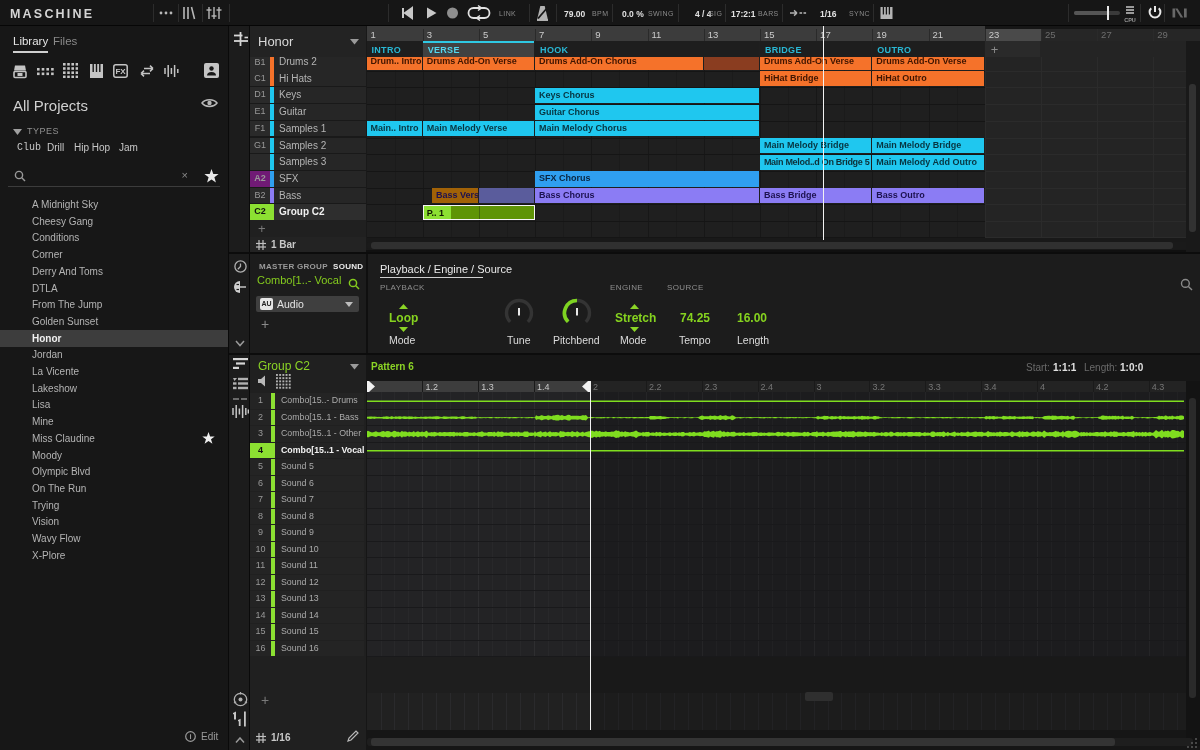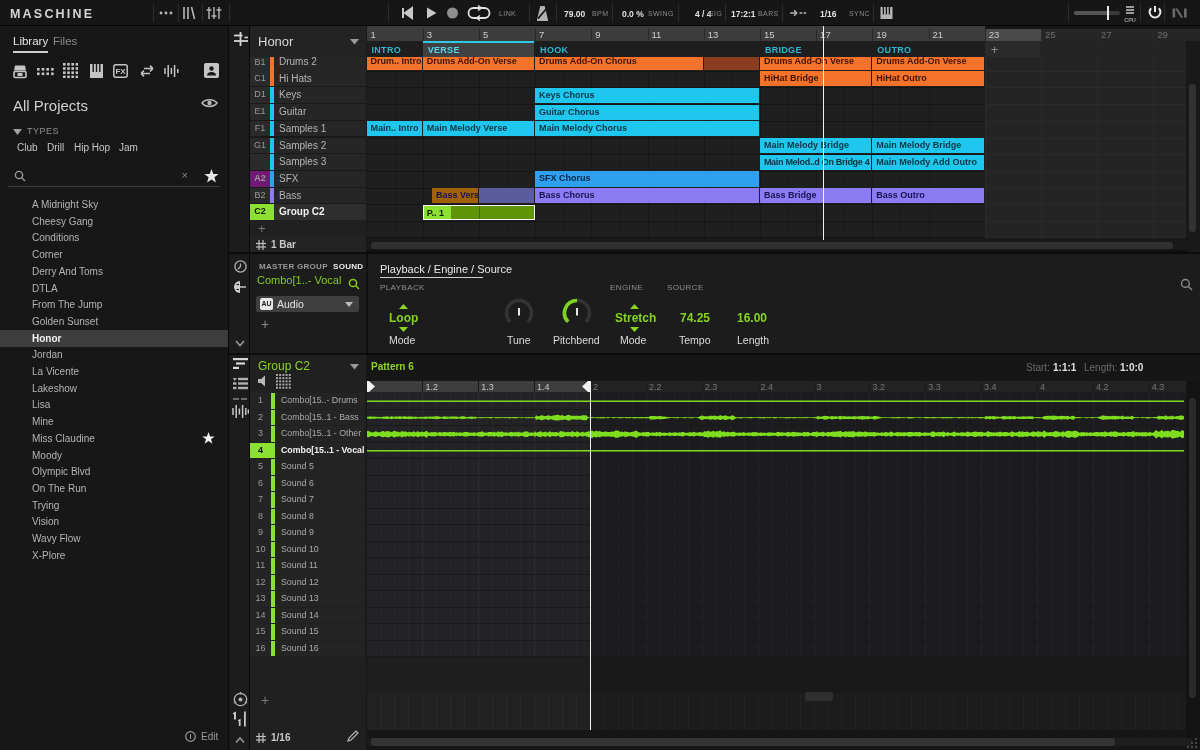--- a/index.html
+++ b/index.html
@@ -255,21 +255,21 @@
     </svg>
   <div id="allproj">All Projects</div>
   <svg class="sico" style="left:201px; top:71px;" width="17" height="12" viewBox="0 0 17 12">
       <path d="M1 6 C4 1.5 13 1.5 16 6 C13 10.5 4 10.5 1 6 Z" fill="none" stroke="#b8b8b8" stroke-width="1.5"></path>
       <circle cx="8.5" cy="6" r="2.2" fill="#b8b8b8"></circle>
     </svg>
   <svg class="sico" style="left:13px; top:103px;" width="9" height="6" viewBox="0 0 9 6">
       <path d="M0 0 h9 l-4.5 6 Z" fill="#a0a0a0"></path>
     </svg>
   <div id="types">TYPES</div>
-  <div class="tag" style="left:17px;">Club</div>
+  <div class="tag" style="left:17px;font-family:Liberation Mono, monospace;">Club</div>
   <div class="tag" style="left:47px;">Drill</div>
   <div class="tag" style="left:74px;">Hip Hop</div>
   <div class="tag" style="left:119px;">Jam</div>
   <div id="search">
     <svg style="position:absolute; left:6px; top:4px;" width="12" height="12" viewBox="0 0 12 12">
         <circle cx="5" cy="5" r="3.6" fill="none" stroke="#9a9a9a" stroke-width="1.4"></circle>
         <line x1="7.8" y1="7.8" x2="11" y2="11" stroke="#9a9a9a" stroke-width="1.4"></line>
       </svg>
     <div style="position:absolute; right:32px; top:3px; color:#8a8a8a; font-size:11px;">×</div>
   </div>
@@ -584,21 +584,21 @@
 <div class="clip" style="left:285.1px; top:95.3px; width:223.8px; height:15.2px; background:#1fc7ef;">
       <span style="color:#073541; line-height:15.2px; display:block; padding-left:4px;">Main Melody Chorus</span>
     </div>
 <div class="clip" style="left:509.9px; top:112px; width:111.4px; height:15.2px; background:#1fc7ef;">
       <span style="color:#073541; line-height:15.2px; display:block; padding-left:4px;">Main Melody Bridge</span>
     </div>
 <div class="clip" style="left:622.3px; top:112px; width:111.4px; height:15.2px; background:#1fc7ef;">
       <span style="color:#073541; line-height:15.2px; display:block; padding-left:4px;">Main Melody Bridge</span>
     </div>
 <div class="clip" style="left:509.9px; top:128.7px; width:111.4px; height:15.2px; background:#1fc7ef;">
-      <span style="color:#073541; line-height:15.2px; display:block; padding-left:4px;"><span style="letter-spacing:-0.3px; padding-left:0;">Main Melod..d On Bridge 4</span></span>
+      <span style="color:#073541; line-height:15.2px; display:block; padding-left:4px;"><span style="letter-spacing:-0.3px; padding-left:0;">Main Melod..d On Bridge 5</span></span>
     </div>
 <div class="clip" style="left:622.3px; top:128.7px; width:111.4px; height:15.2px; background:#1fc7ef;">
       <span style="color:#073541; line-height:15.2px; display:block; padding-left:4px;">Main Melody Add Outro</span>
     </div>
 <div class="clip" style="left:285.1px; top:145.4px; width:223.8px; height:15.2px; background:#2f9ff0;">
       <span style="color:#0a2540; line-height:15.2px; display:block; padding-left:4px;">SFX Chorus</span>
     </div>
 <div class="clip" style="left:182px; top:162.1px; width:46px; height:15.2px; background:#a16207;">
       <span style="color:#1d1250; line-height:15.2px; display:block; padding-left:4px;">Bass Verse</span>
     </div>

